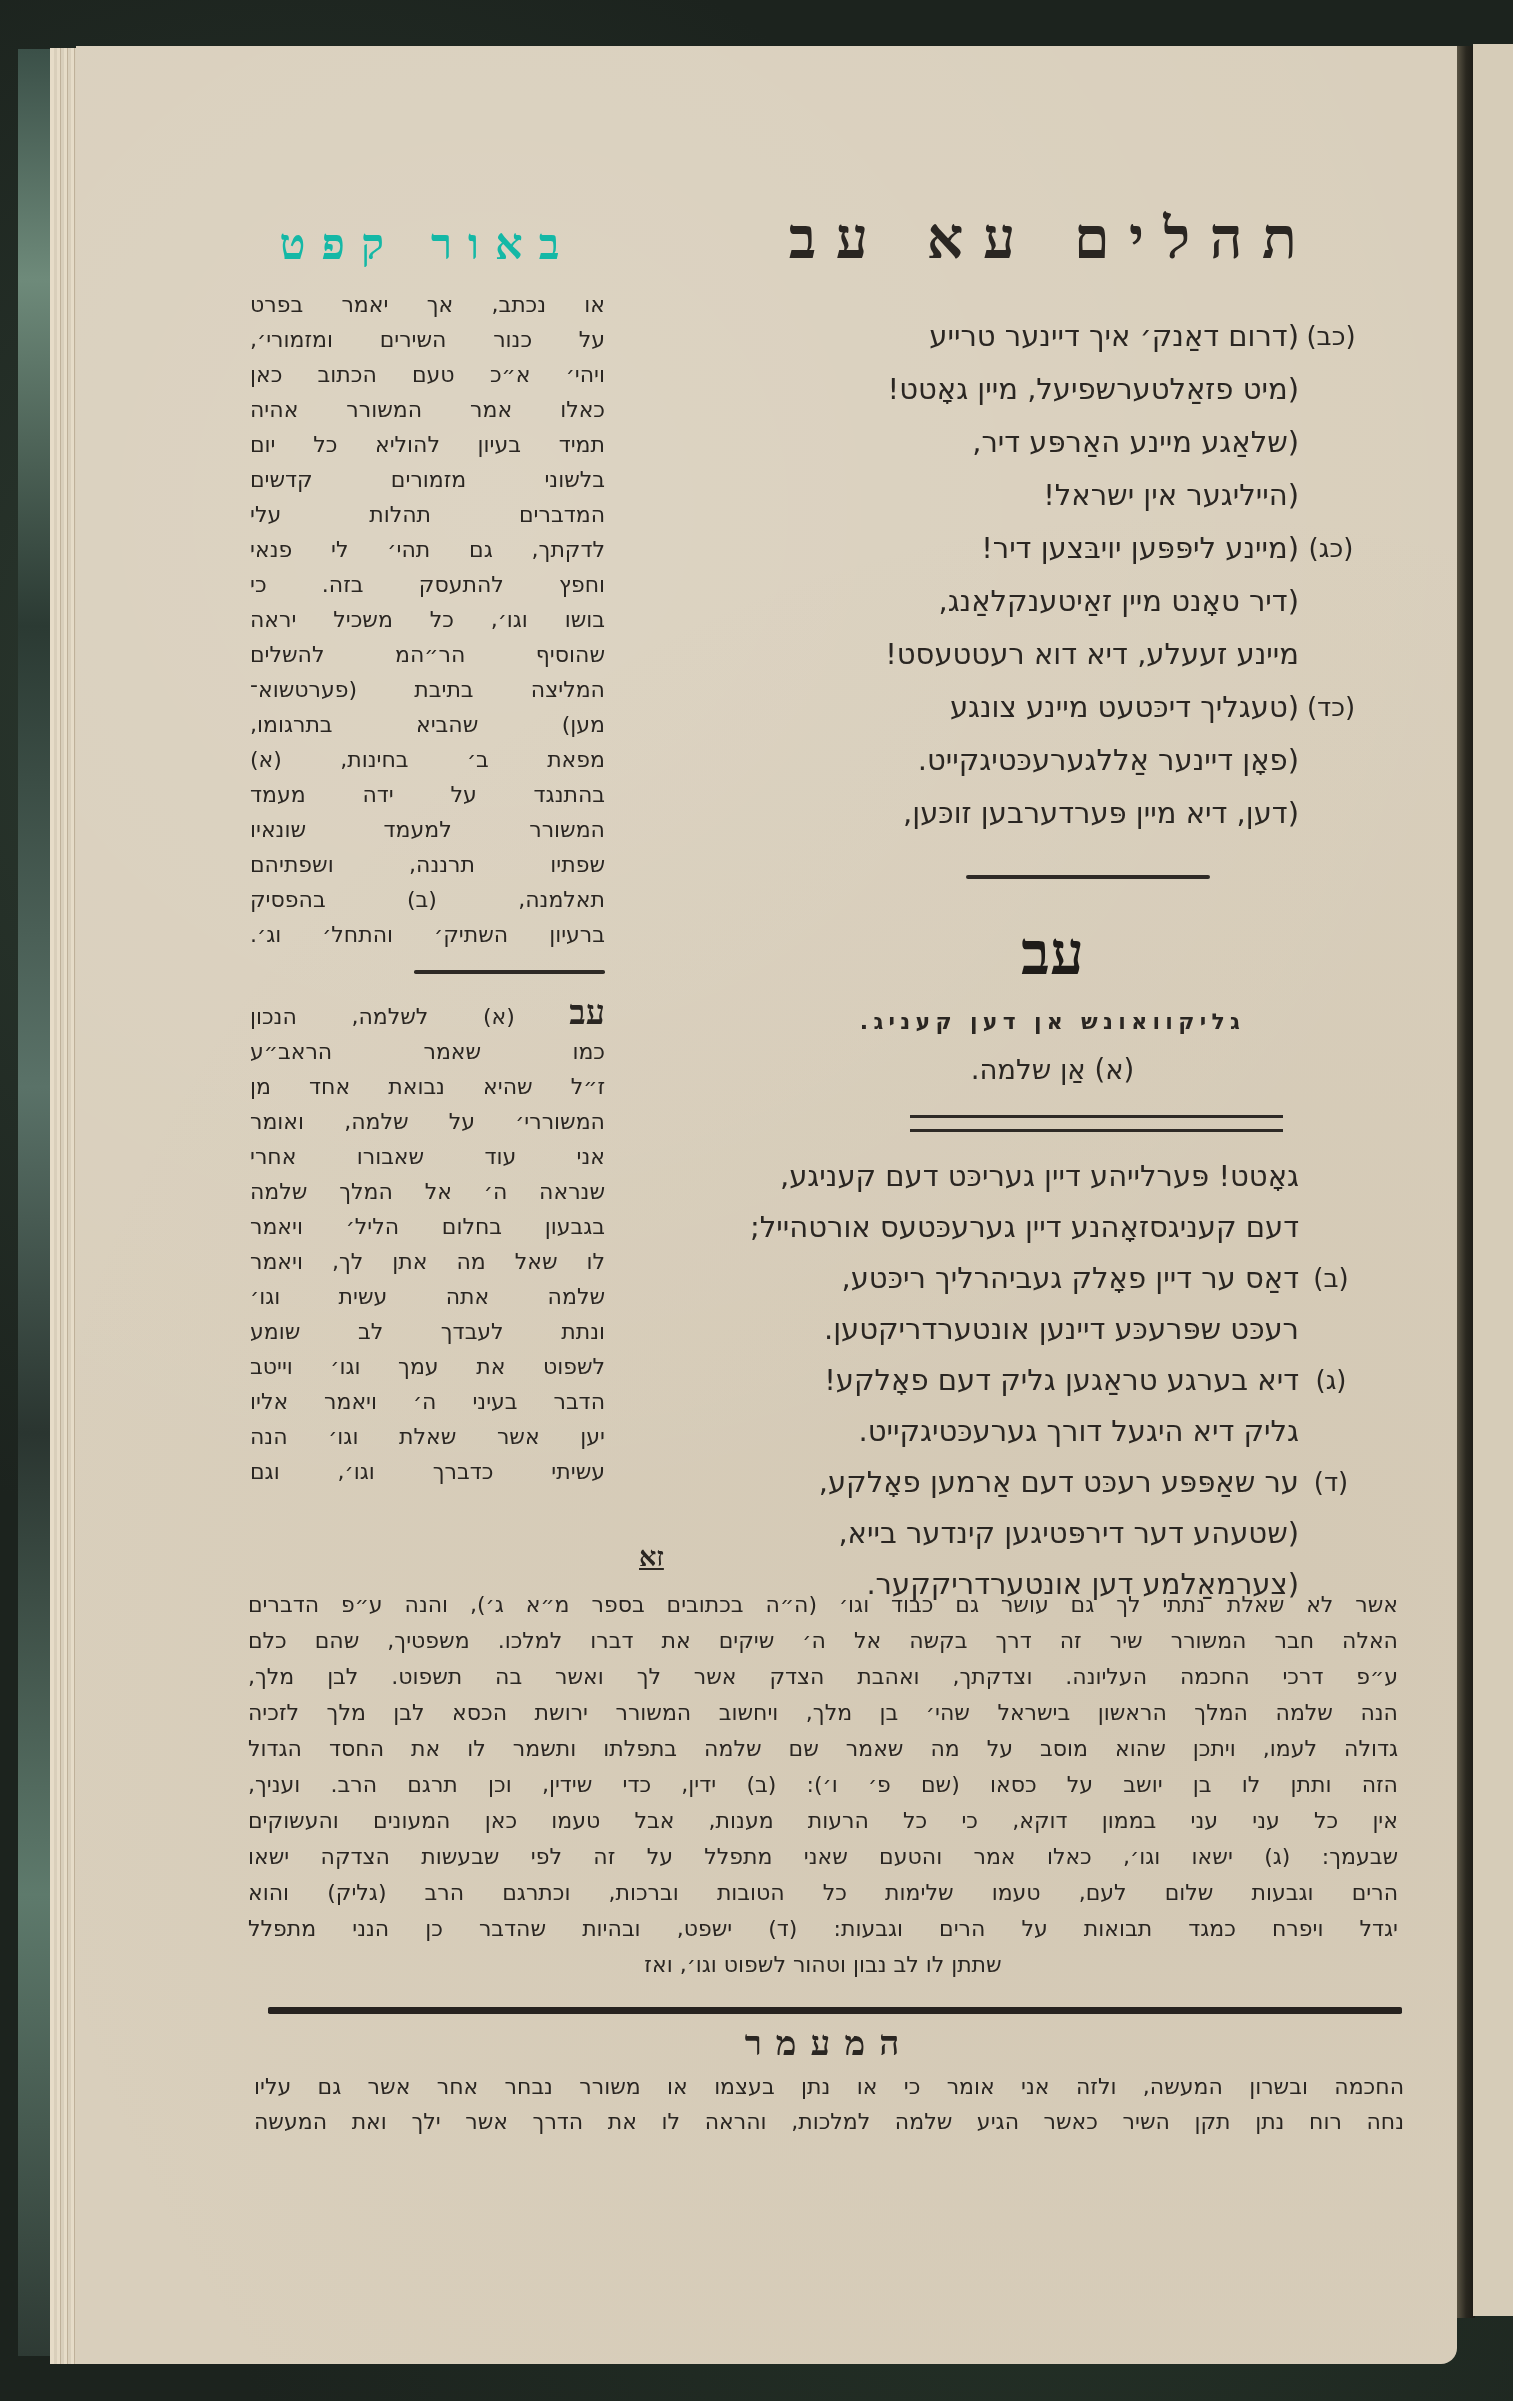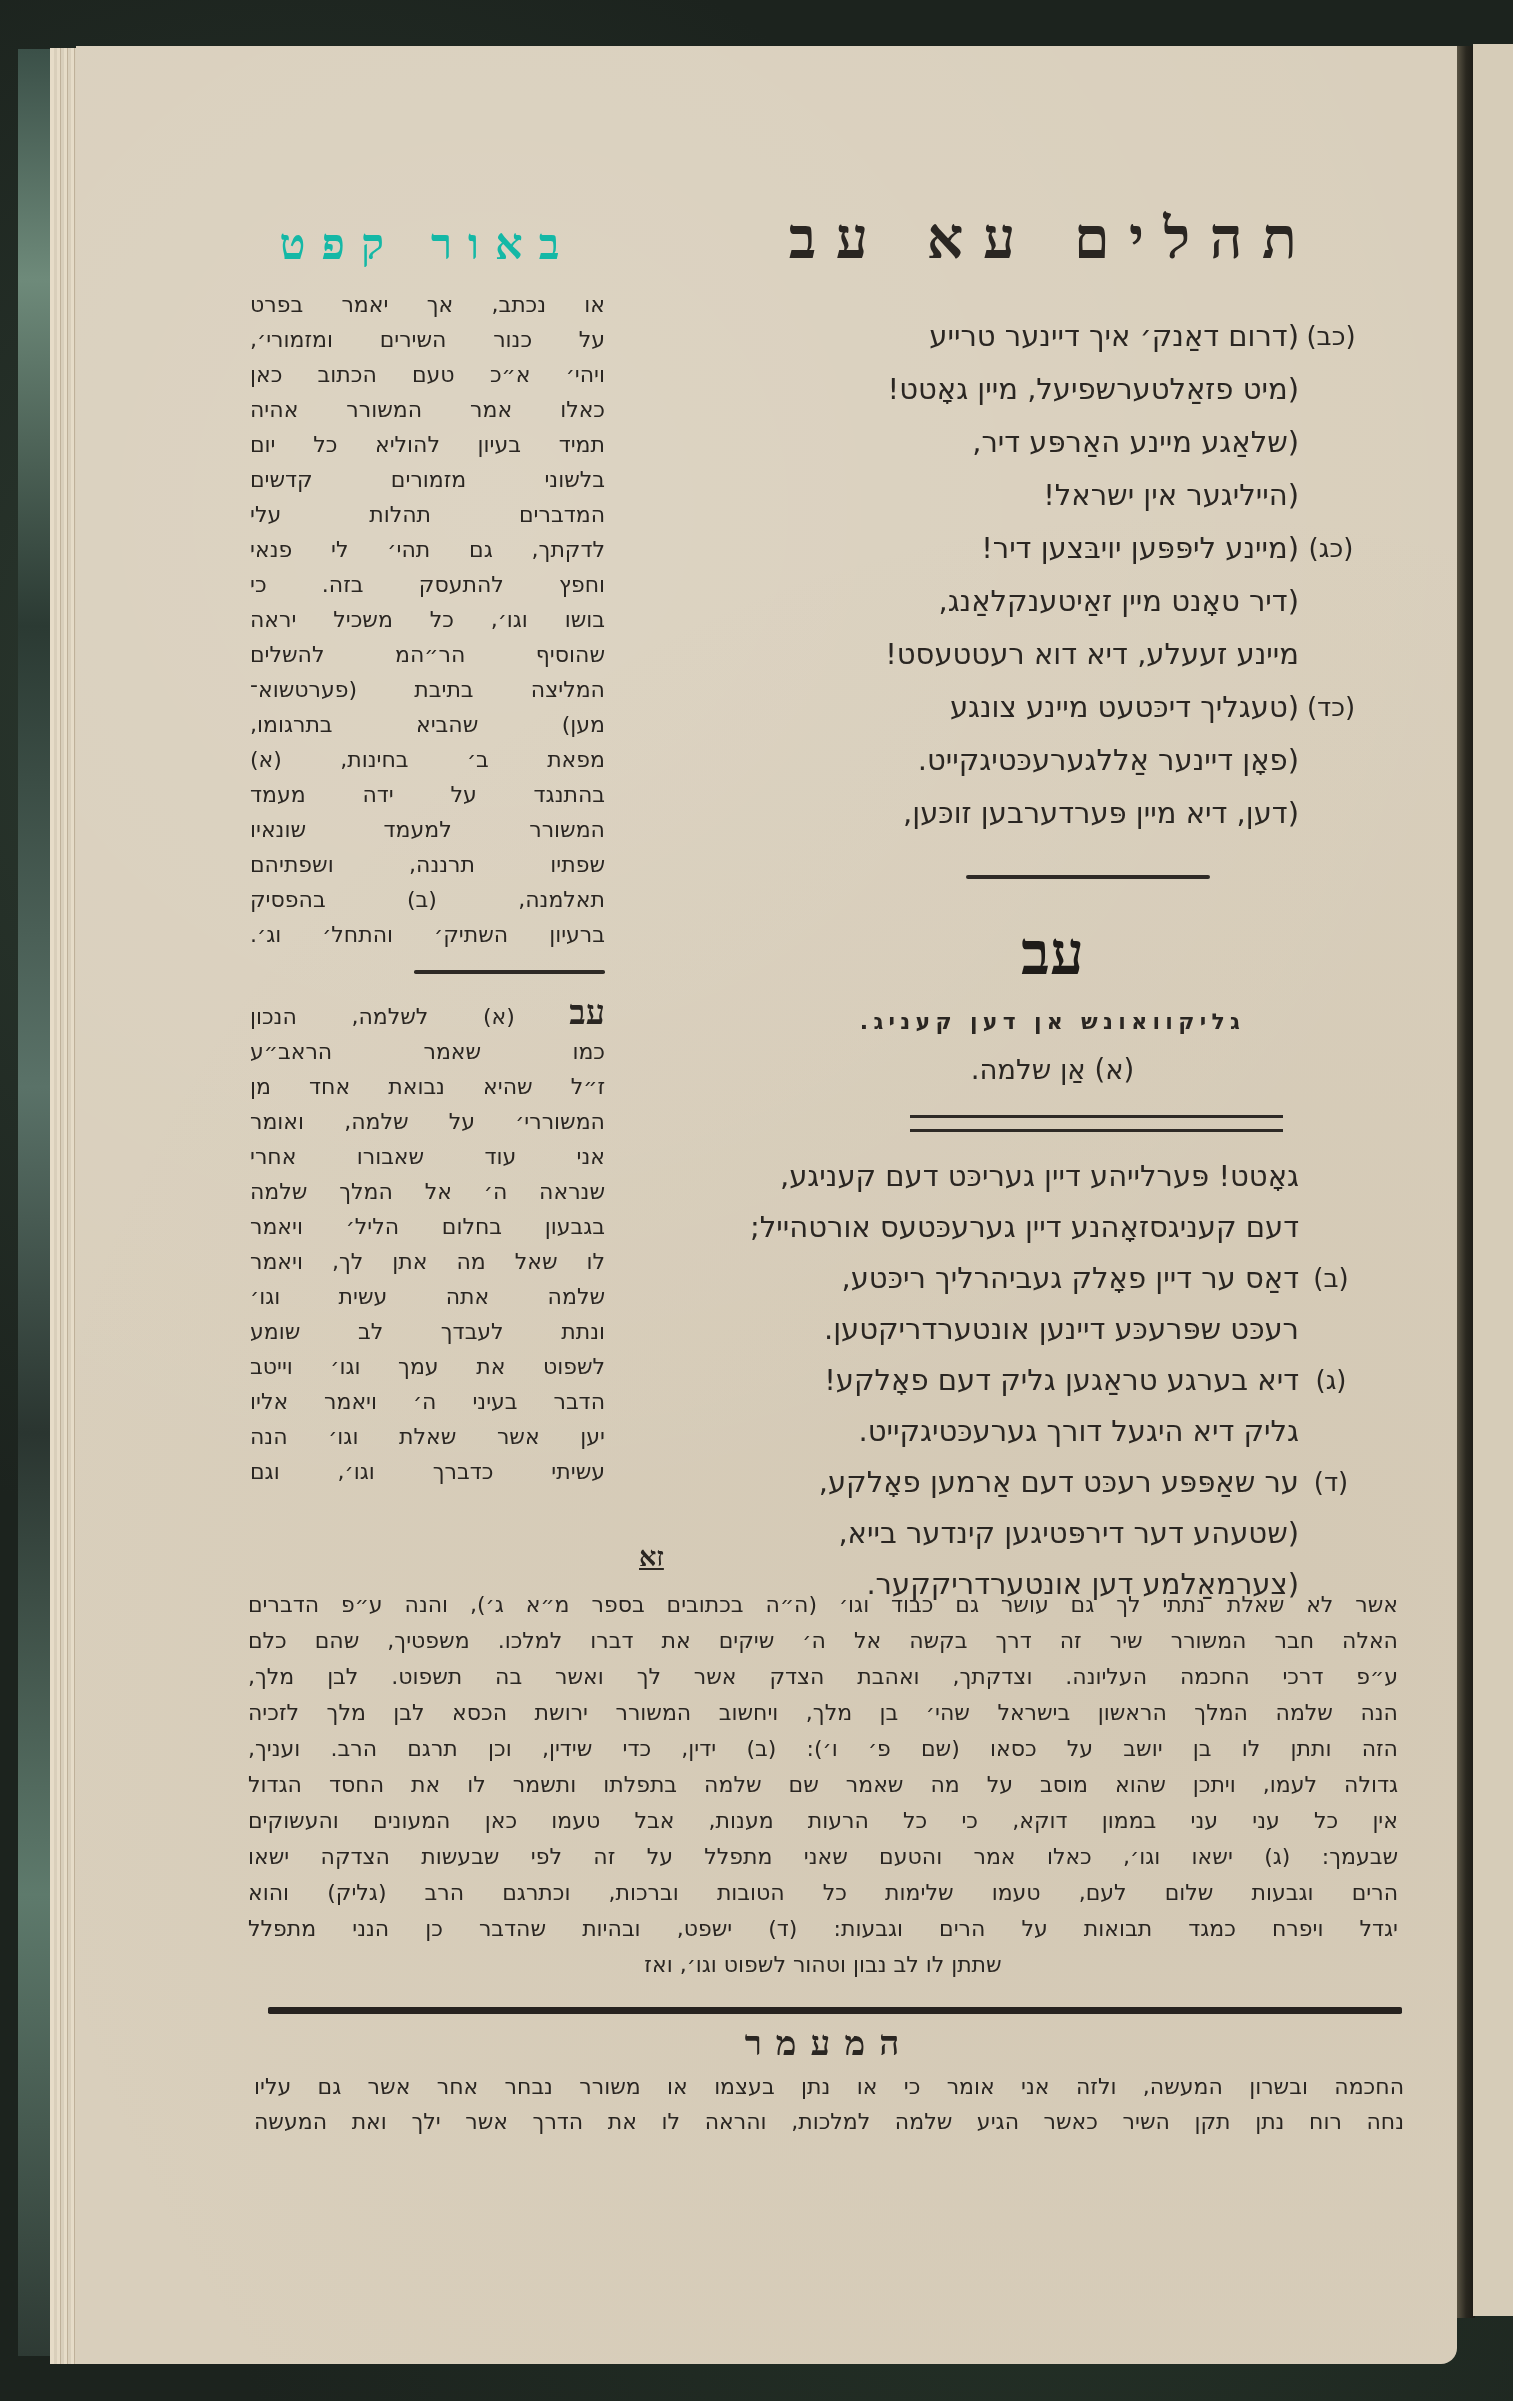--- a/index.html
+++ b/index.html
@@ -383,22 +383,22 @@
   </div>
 </div>
 
 <div class="zayin-marker">זא</div>
 
 <div class="wide-comm">
   <div class="wide-line">אשר לא שאלת נתתי לך גם עושר גם כבוד וגו׳ (ה״ה בכתובים בספר מ״א ג׳), והנה ע״פ הדברים</div>
   <div class="wide-line">האלה חבר המשורר שיר זה דרך בקשה אל ה׳ שיקים את דברו למלכו. משפטיך, שהם כלם</div>
   <div class="wide-line">ע״פ דרכי החכמה העליונה. וצדקתך, ואהבת הצדק אשר לך ואשר בה תשפוט. לבן מלך,</div>
   <div class="wide-line">הנה שלמה המלך הראשון בישראל שהי׳ בן מלך, ויחשוב המשורר ירושת הכסא לבן מלך לזכיה</div>
+  <div class="wide-line">גדולה לעמו, ויתכן שהוא מוסב על מה שאמר שם שלמה בתפלתו ותשמר לו את החסד הגדול</div>
   <div class="wide-line">הזה ותתן לו בן יושב על כסאו (שם פ׳ ו׳): (ב) ידין, כדי שידין, וכן תרגם הרב. ועניך,</div>
-  <div class="wide-line">גדולה לעמו, ויתכן שהוא מוסב על מה שאמר שם שלמה בתפלתו ותשמר לו את החסד הגדול</div>
   <div class="wide-line">אין כל עני עני בממון דוקא, כי כל הרעות מענות, אבל טעמו כאן המעונים והעשוקים</div>
   <div class="wide-line">שבעמך: (ג) ישאו וגו׳, כאלו אמר והטעם שאני מתפלל על זה לפי שבעשות הצדקה ישאו</div>
   <div class="wide-line">הרים וגבעות שלום לעם, טעמו שלימות כל הטובות וברכות, וכתרגם הרב (גליק) והוא</div>
   <div class="wide-line">יגדל ויפרח כמגד תבואות על הרים וגבעות: (ד) ישפט, ובהיות שהדבר כן הנני מתפלל</div>
   <div class="wide-line center">שתתן לו לב נבון וטהור לשפוט וגו׳, ואז</div>
 </div>
 
 <div class="rule-thick"></div>
 
 <div class="maamar">

